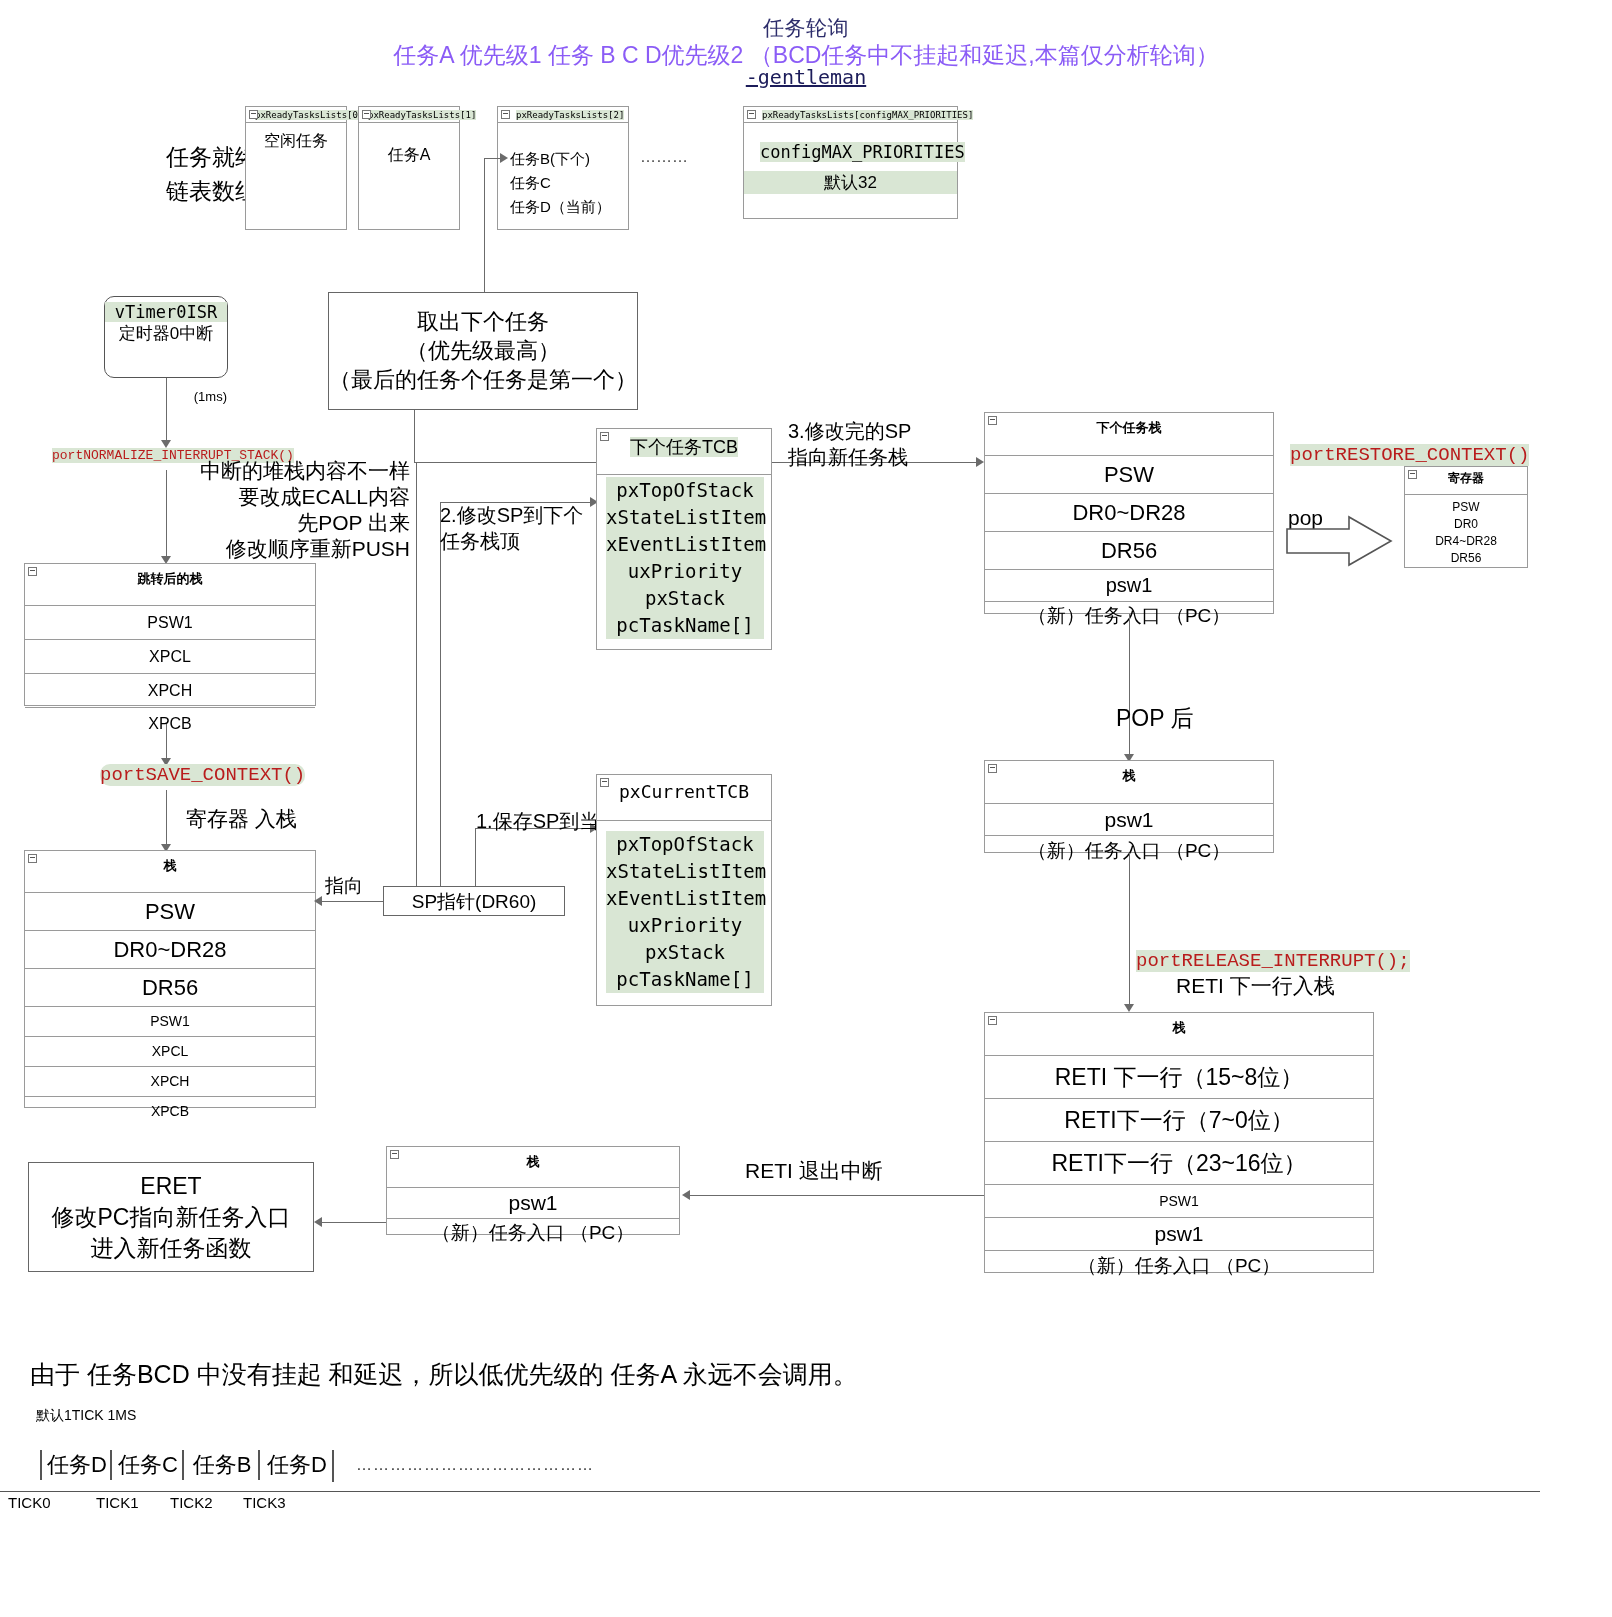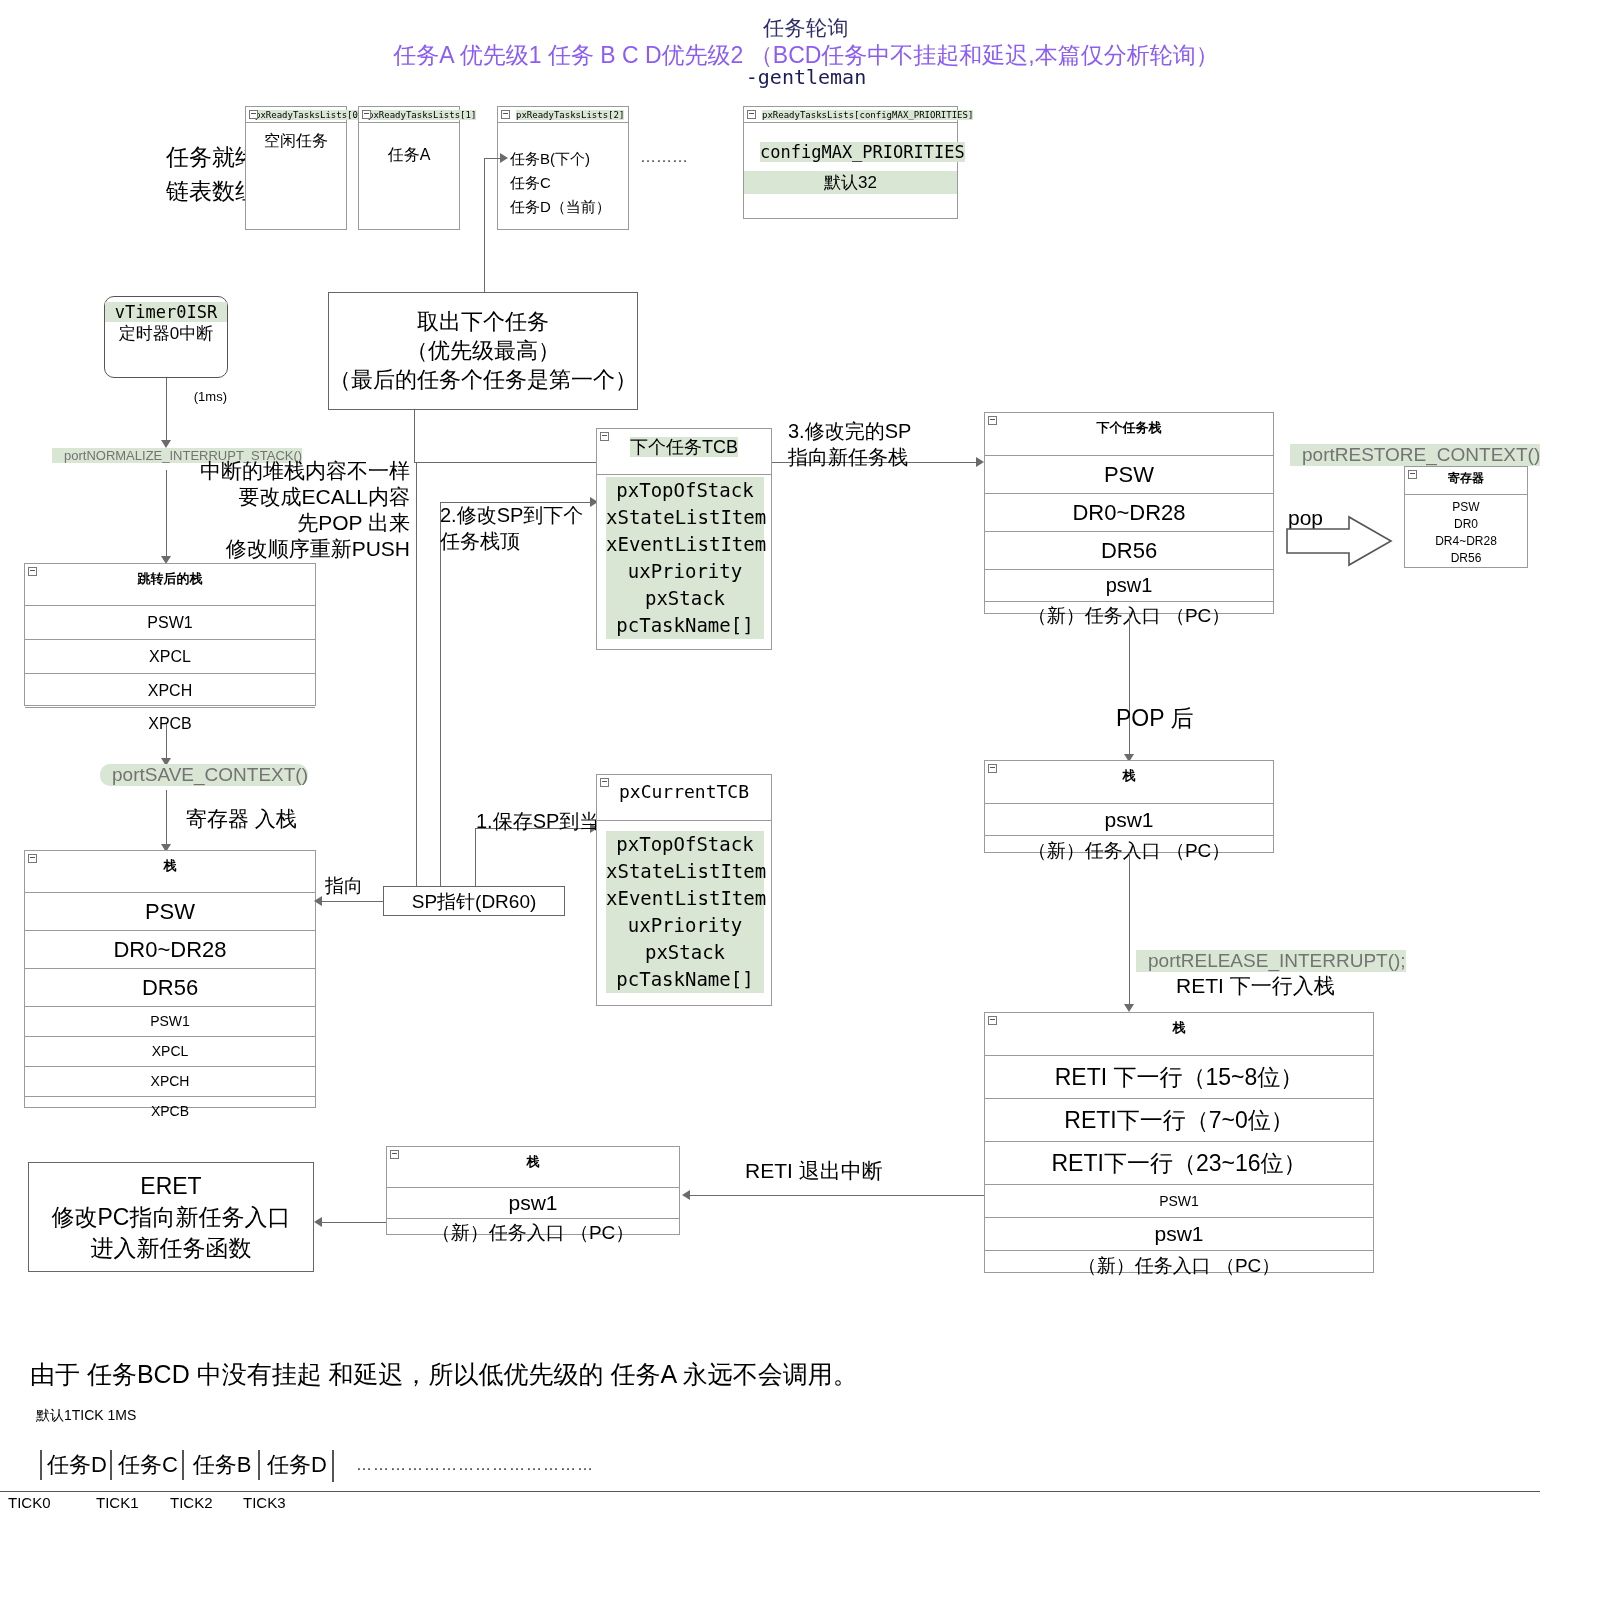--- a/index.html
+++ b/index.html
@@ -12,38 +12,38 @@
   
   .uml{border:1px solid #9a9a9a;background:#fff;}
   .uml .hdr{position:relative;border-bottom:1px solid #9a9a9a;text-align:center;font-size:13px;font-weight:bold;color:#000;padding:6px 0 5px 0;}
   .uml .hdr .dot{position:absolute;left:3px;top:3px;width:7px;height:7px;border:1px solid #777;background:#fff;}
   .uml .hdr .dot:after{content:"";position:absolute;left:1px;top:2px;width:5px;height:1px;background:#555;}
   .mono{font-family:"DejaVu Sans Mono","Liberation Mono",monospace;}
   .hl{background:#d9e6d4;}
   .row{border-bottom:1px solid #9a9a9a;text-align:center;}
   .row:last-child{border-bottom:none;}
   .plainbox{border:1px solid #666;background:#fff;}
-  .code{color:#737373;font-family:Liberation Sans, sans-serif;padding-left:12px;}
+  .code{color:#b91c1c;font-family:Liberation Mono, monospace;}
   
   .ln{position:absolute;background:#6b6b6b;}
   .lnh{height:1px;}
   .lnv{width:1px;}
   .arrow{position:absolute;width:0;height:0;}
   .ar-d{border-left:5px solid transparent;border-right:5px solid transparent;border-top:8px solid #6b6b6b;}
   .ar-r{border-top:5px solid transparent;border-bottom:5px solid transparent;border-left:8px solid #6b6b6b;}
   .ar-l{border-top:5px solid transparent;border-bottom:5px solid transparent;border-right:8px solid #6b6b6b;}
   .bigarrow{position:absolute;}
   .timeline-cell{border-left:2px solid #555;display:inline-block;text-align:center;font-size:22px;}
 </style>
 </head>
 <body>
 
 <div class="title-line" style="top:14px;">任务轮询</div>
 <div class="title-sub" style="top:40px;">任务A  优先级1  任务   B  C  D优先级2   （BCD任务中不挂起和延迟,本篇仅分析轮询）</div>
-<div class="title-sig" style="top:65px;">-gentleman</div>
+<div class="title-sig" style="top:65px;text-decoration:underline;">-gentleman</div>
 
 <div class="abs" style="left:118px;top:140px;width:140px;font-size:23px;line-height:34px;text-align:right;">
   <div>任务就绪</div>
   <div>链表数组</div>
 </div>
 
 <div class="abs uml" style="left:245px;top:106px;width:102px;height:124px;">
   <div class="hdr mono" style="font-size:9px;font-weight:normal;padding:3px 0 2px 9px;text-align:left;">
     <span class="dot"></span><span class="hl">pxReadyTasksLists[0]</span>
   </div>

